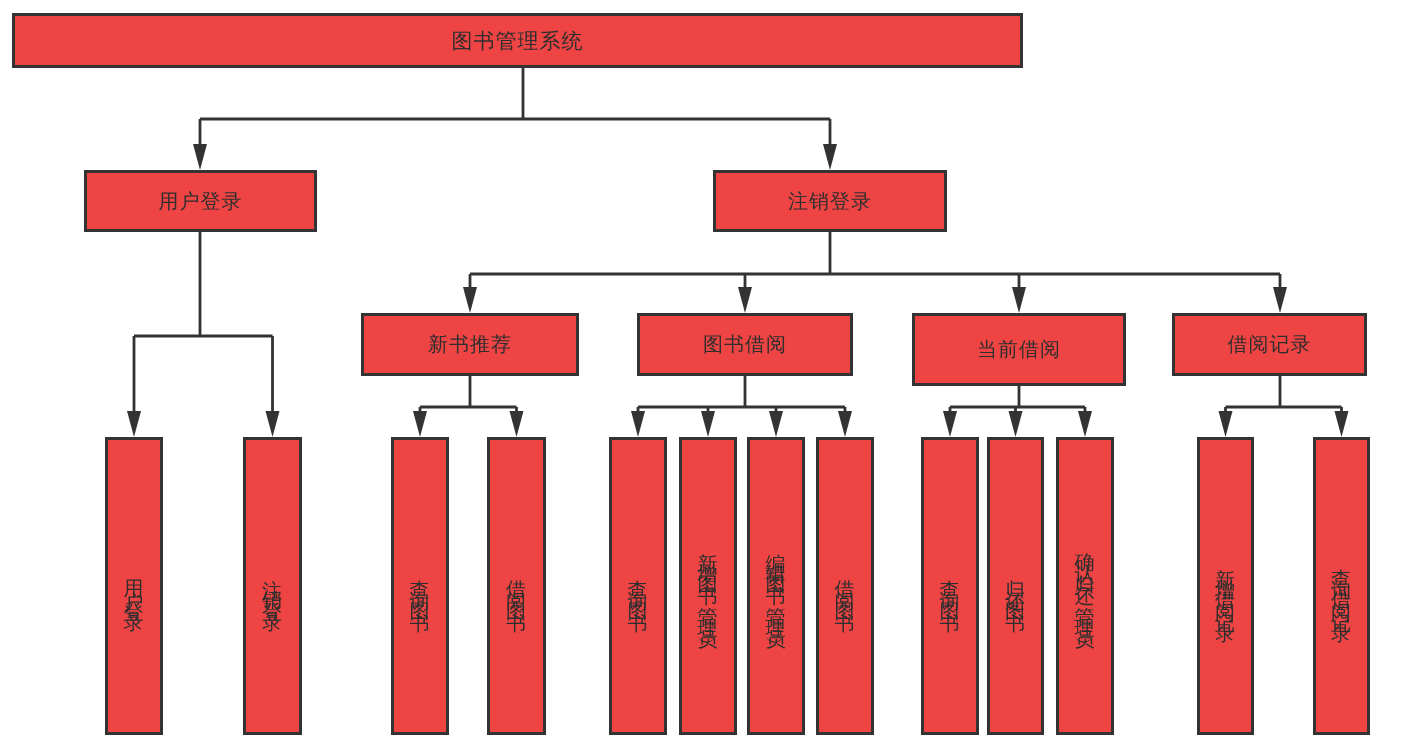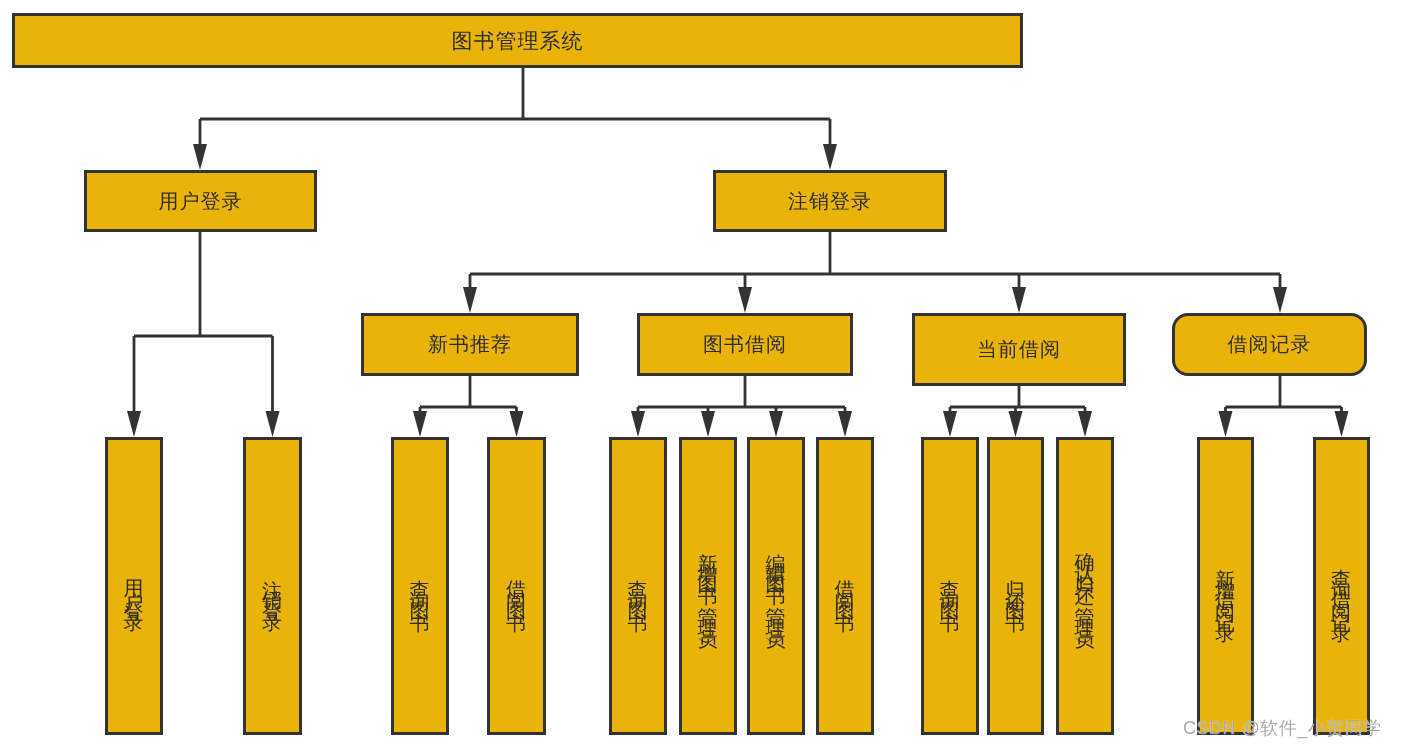--- a/index.html
+++ b/index.html
@@ -17,21 +17,21 @@
   }
   .connectors {
     position: absolute;
     left: 0;
     top: 0;
     z-index: 1;
   }
   .node {
     position: absolute;
     box-sizing: border-box;
-    background: #eab308;
+    background: #ef4444;
     border: 3px solid #333333;
     display: flex;
     align-items: center;
     justify-content: center;
     color: #2e2e2e;
     z-index: 2;
   }
   .node .lbl {
     white-space: nowrap;
   }
@@ -148,21 +148,21 @@
 
   <div class="node lv3" style="left:361px; top:313px; width:218px; height:63px;">
     <span class="lbl">新书推荐</span>
   </div>
   <div class="node lv3" style="left:637px; top:313px; width:216px; height:63px;">
     <span class="lbl">图书借阅</span>
   </div>
   <div class="node lv3" style="left:912px; top:313px; width:214px; height:73px;">
     <span class="lbl">当前借阅</span>
   </div>
-  <div class="node lv3" style="left:1172px; top:313px; width:195px; height:63px;border-radius:16px;">
+  <div class="node lv3" style="left:1172px; top:313px; width:195px; height:63px;">
     <span class="lbl">借阅记录</span>
   </div>
 
   <div class="node leaf" style="left:105px; top:437px; width:58px; height:298px;">
     <span class="lbl">用户登录</span>
   </div>
   <div class="node leaf" style="left:243px; top:437px; width:59px; height:298px;">
     <span class="lbl">注销登录</span>
   </div>
 
@@ -196,15 +196,14 @@
     <span class="lbl">确认归还（管理员）</span>
   </div>
 
   <div class="node leaf" style="left:1197px; top:437px; width:57px; height:298px;">
     <span class="lbl">新增借阅记录</span>
   </div>
   <div class="node leaf" style="left:1313px; top:437px; width:57px; height:298px;">
     <span class="lbl">查询借阅记录</span>
   </div>
 
-  <div class="watermark">CSDN @软件_小贺同学</div>
 
 </div>
 
 </body></html>

